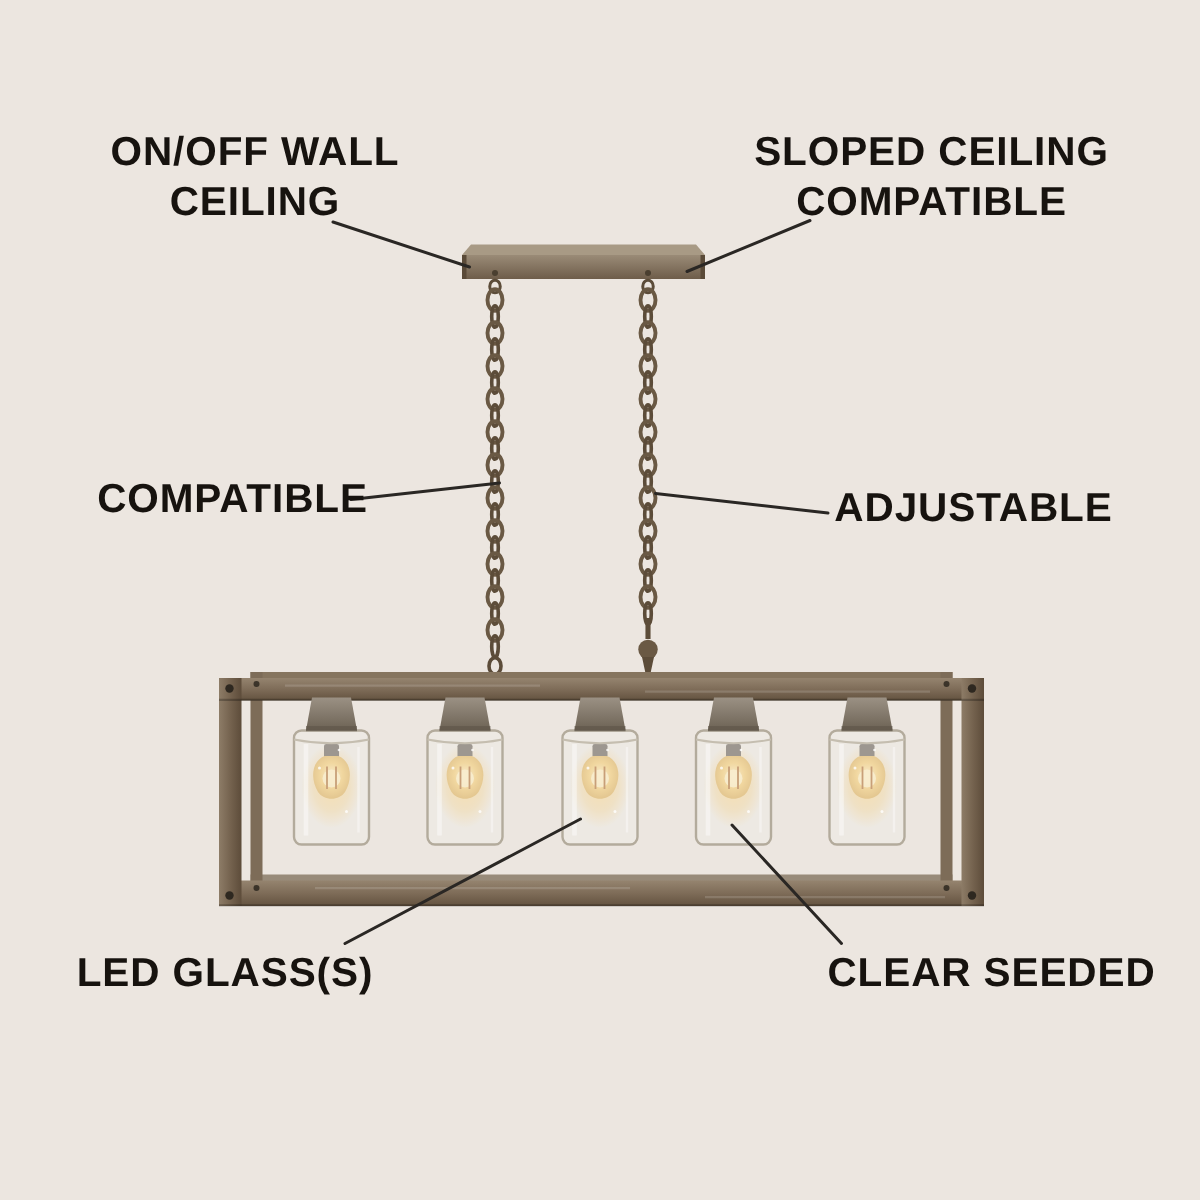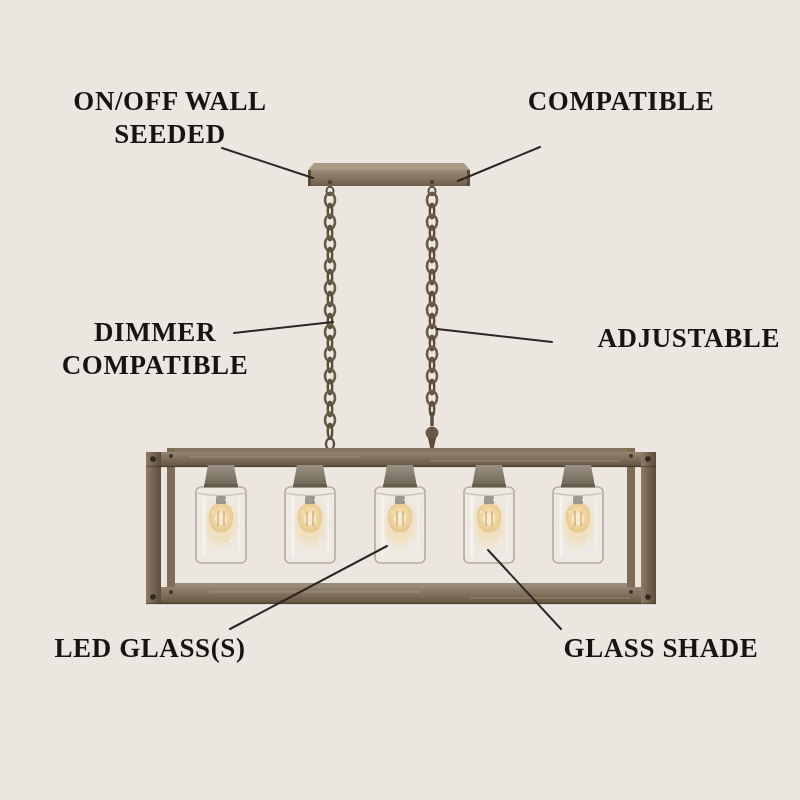--- a/index.html
+++ b/index.html
@@ -14,25 +14,25 @@
   svg.art { position: absolute; left: 0; top: 0; width: 800px; height: 800px; display: block; }
   .callout {
     position: absolute;
     text-align: center;
     color: #17130f;
     font-size: 27px;
     font-weight: 600;
     letter-spacing: 0.6px;
     line-height: 1.22;
   }
-  .callout span { display: block; font-family: Liberation Serif, serif; }
+  .callout span { display: block; }
   #c-wall-switch   { left: 40px;  top: 85px;  width: 260px; }
   #c-sloped        { left: 488px; top: 85px;  width: 266px; }
   #c-dimmer        { left: 25px;  top: 316px; width: 260px; }
-  #c-adjustable    { left: 518px; top: 322px; width: 262px; text-align: right; }
+  #c-adjustable    { left: 518px; top: 322px; width: 262px; }
   #c-led           { left: 20px;  top: 632px; width: 260px; }
   #c-glass         { left: 528px; top: 632px; width: 266px; }
 </style>
 </head>
 <body>
 
 <div class="stage">
 
   <svg class="art" viewBox="0 0 800 800">
     <defs>
@@ -177,32 +177,32 @@
       <line x1="540" y1="147" x2="458" y2="181"></line>
       <line x1="234" y1="333" x2="333" y2="322"></line>
       <line x1="552" y1="342" x2="437" y2="329"></line>
       <line x1="230" y1="629" x2="387" y2="546"></line>
       <line x1="561" y1="629" x2="488" y2="550"></line>
     </g>
   </svg>
 
   <div class="callout" id="c-wall-switch">
     <span>ON/OFF WALL</span>
-    <span>SEEDED</span>
+    <span>CEILING</span>
   </div>
   <div class="callout" id="c-sloped">
+    <span>SLOPED CEILING</span>
     <span>COMPATIBLE</span>
   </div>
   <div class="callout" id="c-dimmer">
-    <span>DIMMER</span>
     <span>COMPATIBLE</span>
   </div>
   <div class="callout" id="c-adjustable">
     <span>ADJUSTABLE</span>
   </div>
   <div class="callout" id="c-led">
     <span>LED GLASS(S)</span>
   </div>
   <div class="callout" id="c-glass">
-    <span>GLASS SHADE</span>
+    <span>CLEAR SEEDED</span>
   </div>
 
 </div>
 
 </body></html>

